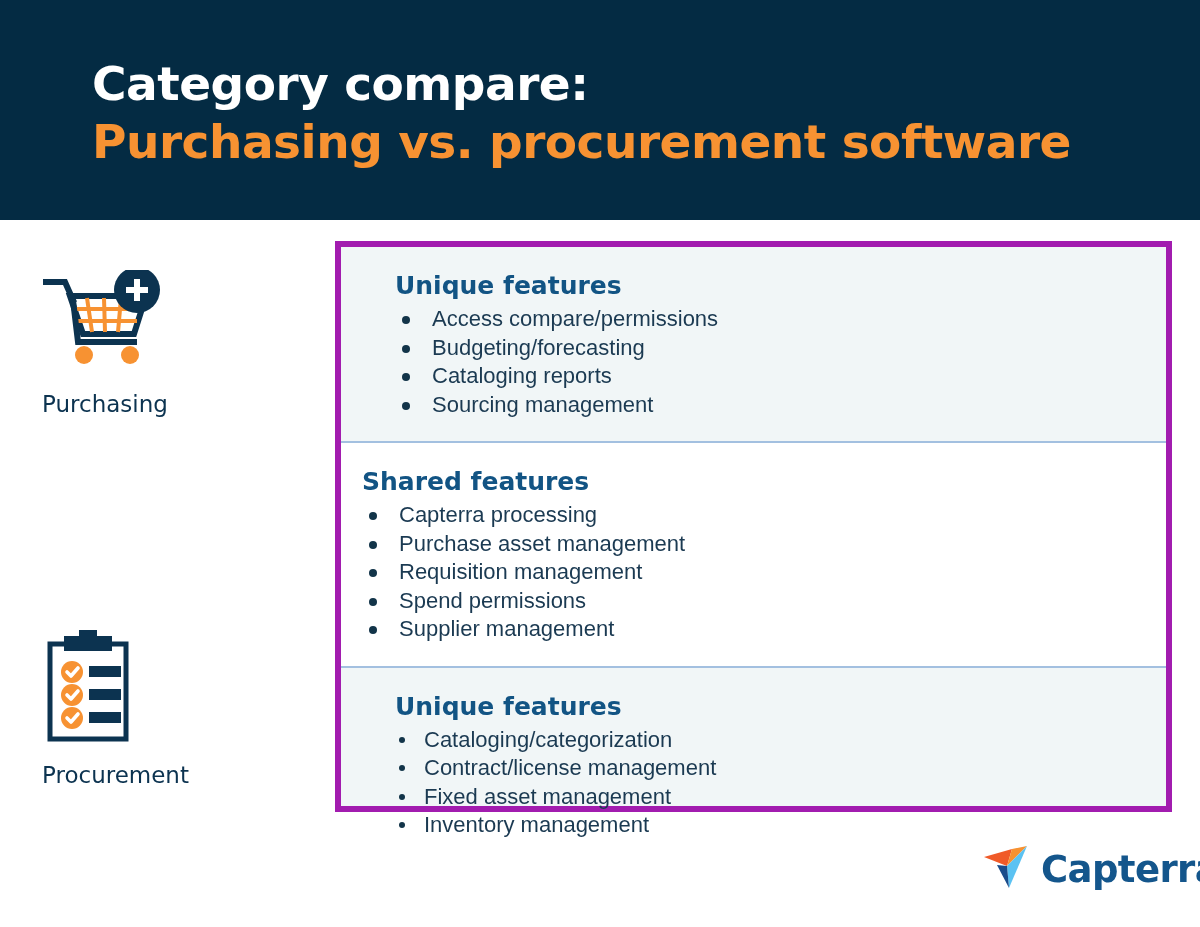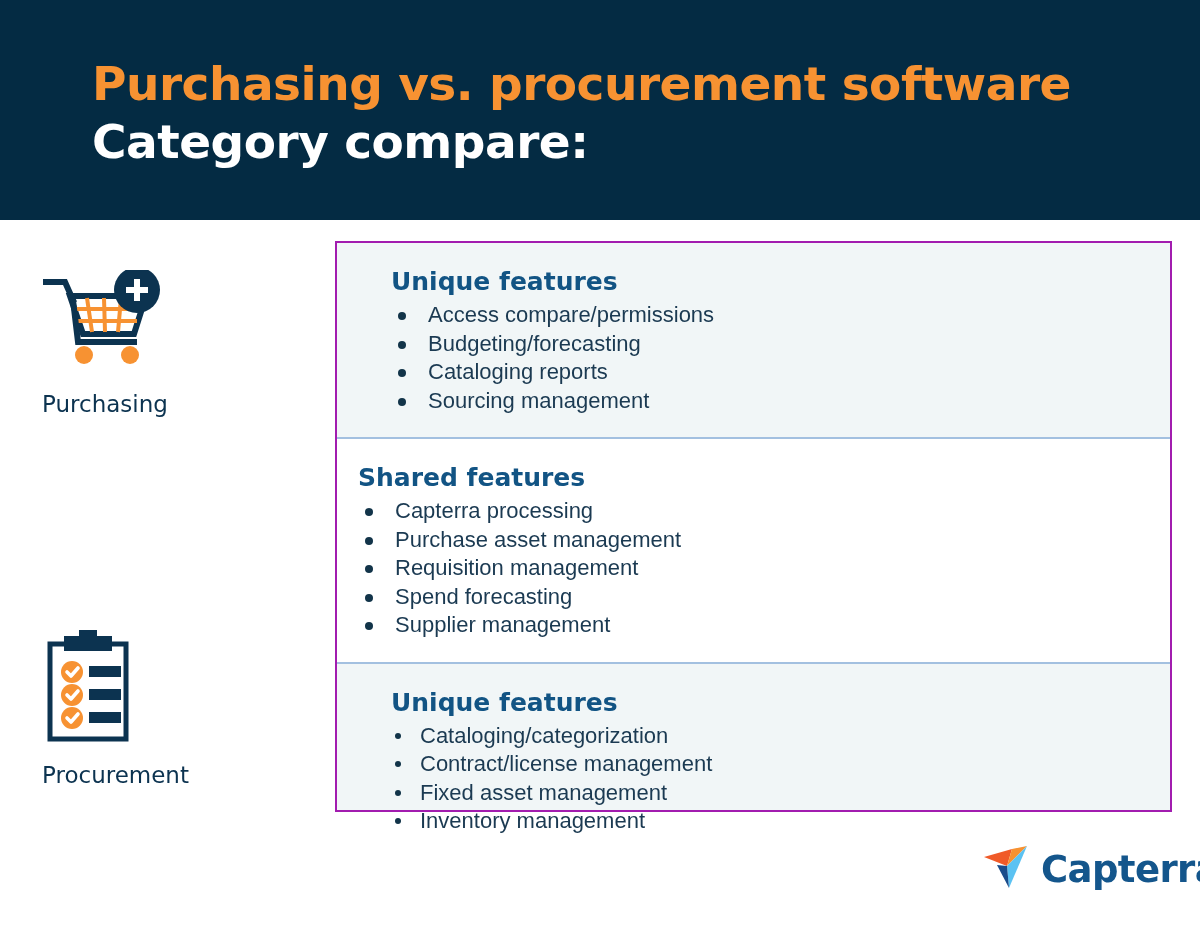--- a/index.html
+++ b/index.html
@@ -81,21 +81,21 @@
   }
   .cat-label-clip { margin-top: 12px; }
 
   
   .panel {
     position: absolute;
     left: 335px;
     top: 241px;
     width: 837px;
     height: 571px;
-    border: 2px solid #a21caf;
+    border: 6px solid #a21caf;
     background: #F1F6F7;
   }
 
   .panel-section {
     position: relative;
     padding: 24px 30px 22px 54px;
   }
   .section-shared {
     background: #FFFFFF;
     border-top: 2px solid #A3C0E0;
@@ -159,22 +159,22 @@
     letter-spacing: -0.6px;
   }
 </style>
 </head>
 <body>
 
 <div id="page">
 
   <div class="header-band">
     <div class="header-title-wrap">
+      <div class="title-line title-line-1">Category compare:</div>
       <div class="title-line title-line-2">Purchasing vs. procurement software</div>
-      <div class="title-line title-line-1">Category compare:</div>
     </div>
   </div>
 
   <div class="left-col">
 
     <div class="icon-block icon-block-purchasing">
       <div class="icon-shell">
         <svg width="120" height="105" viewBox="0 0 120 105" xmlns="http://www.w3.org/2000/svg">
 
           <path d="M4 12 H23 L31 30" fill="none" stroke="#0C3350" stroke-width="6" stroke-linecap="square" stroke-linejoin="miter"></path>
@@ -237,21 +237,21 @@
         <li class="feature-item">Sourcing management</li>
       </ul>
     </div>
 
     <div class="panel-section section-shared">
       <div class="section-heading">Shared features</div>
       <ul class="feature-list">
         <li class="feature-item">Capterra processing</li>
         <li class="feature-item">Purchase asset management</li>
         <li class="feature-item">Requisition management</li>
-        <li class="feature-item">Spend forecasting</li>
+        <li class="feature-item">Spend permissions</li>
         <li class="feature-item">Supplier management</li>
       </ul>
     </div>
 
     <div class="panel-section section-unique-bottom">
       <div class="section-heading">Unique features</div>
       <ul class="feature-list list-small">
         <li class="feature-item">Cataloging/categorization</li>
         <li class="feature-item">Contract/license management</li>
         <li class="feature-item">Fixed asset management</li>

